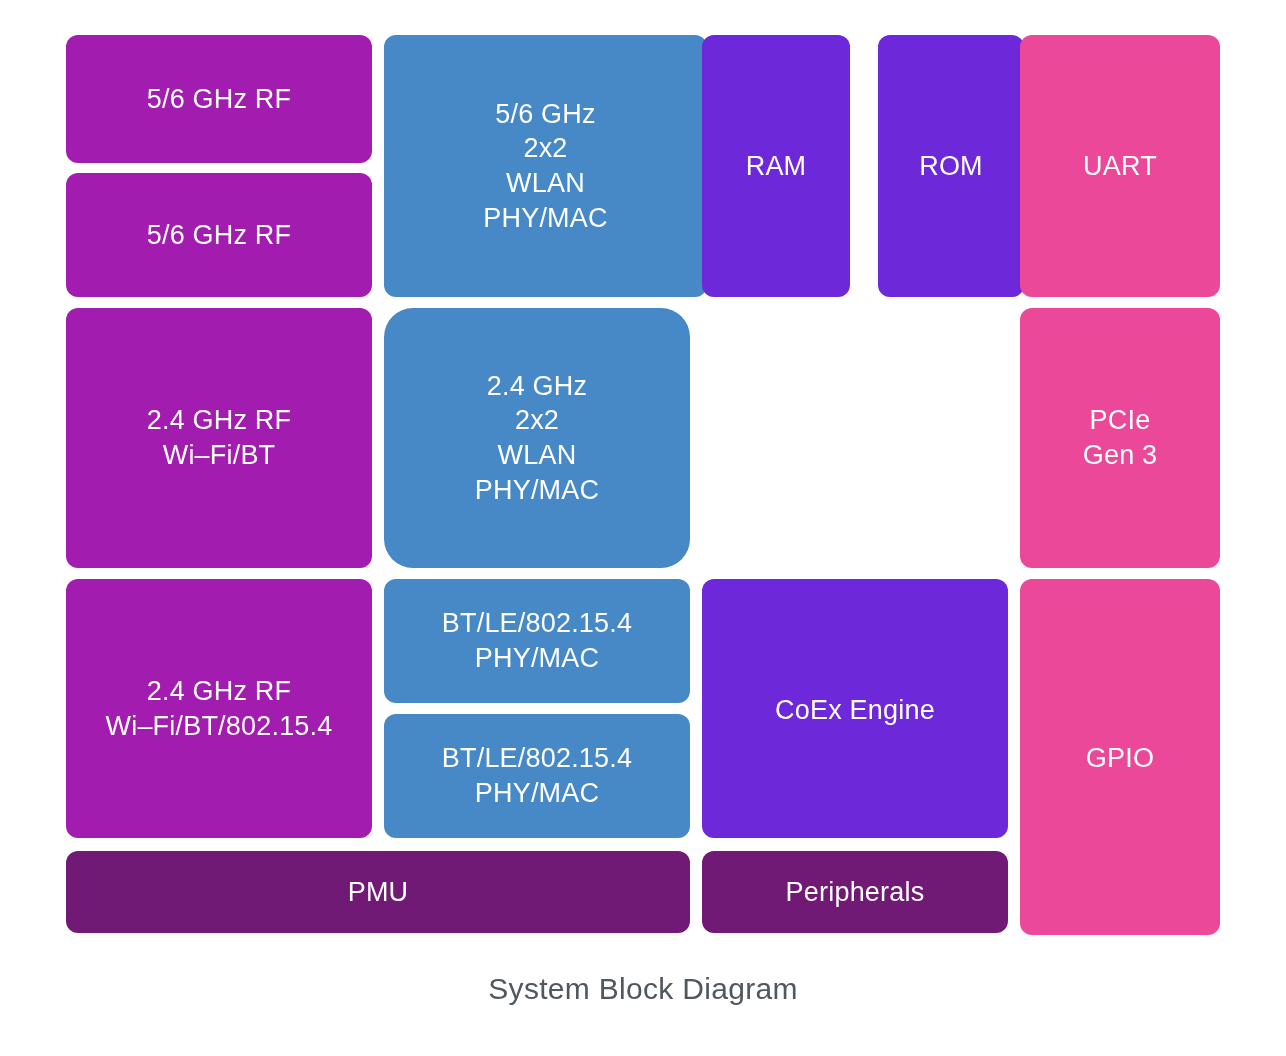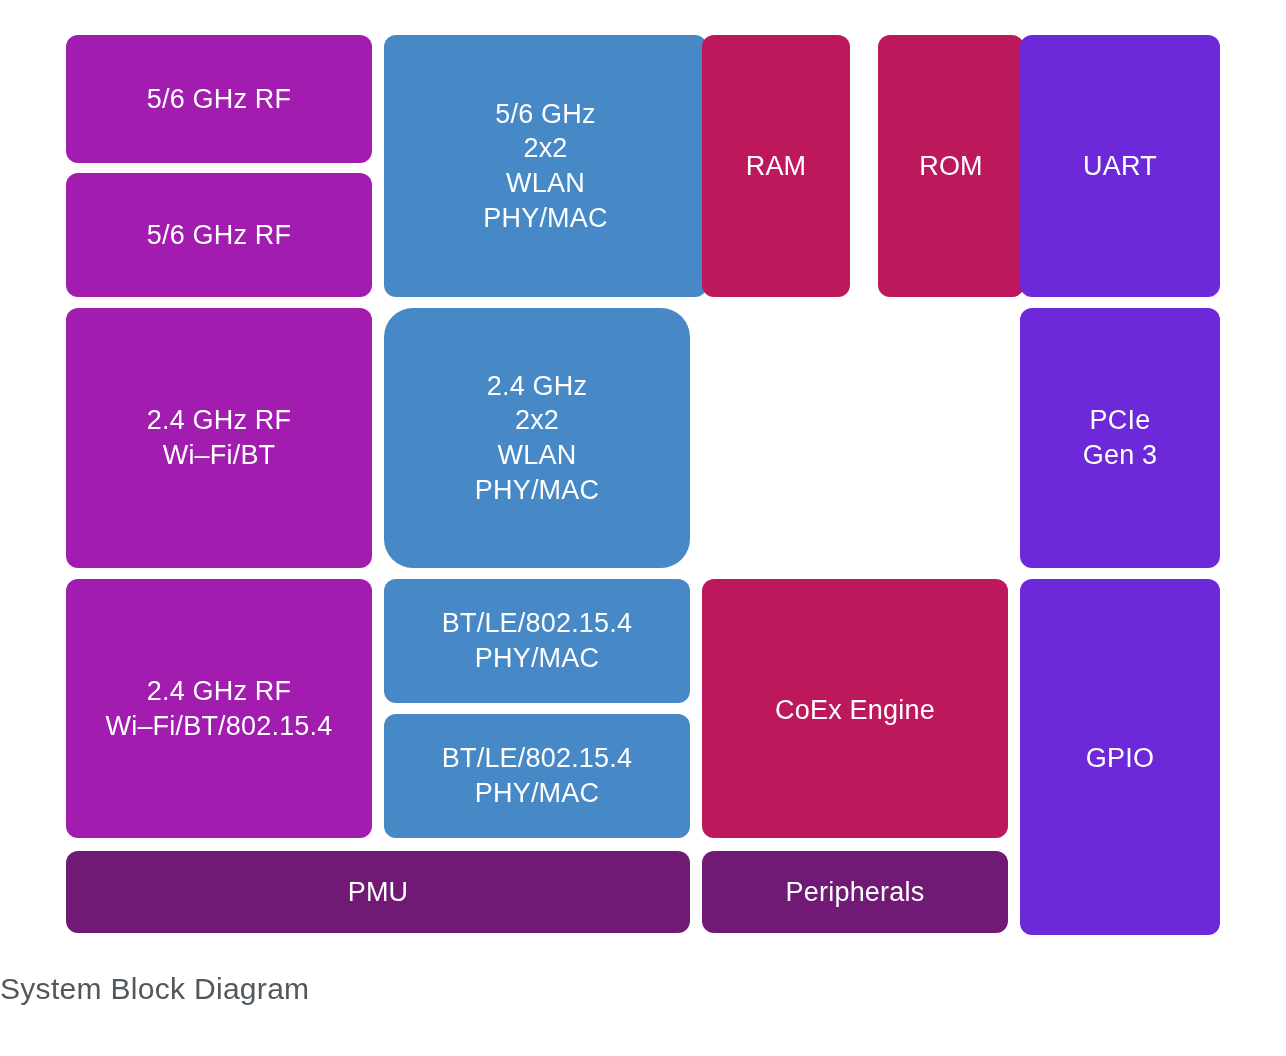--- a/index.html
+++ b/index.html
@@ -31,35 +31,36 @@
     box-sizing: border-box;
     padding: 6px 8px;
     white-space: pre-line;
     font-weight: 400;
   }
   
   .c-rf      { background: #a21caf; }
   
   .c-phy     { background: #4788c7; }
   
-  .c-core    { background: #be185d; }
+  .c-core    { background: #6d28d9; }
   
-  .c-io      { background: #6d28d9; }
+  .c-io      { background: #ec4899; }
   
   .c-bar     { background: #701a75; }
 
   .block.align-upper {
     align-items: flex-start;
   }
 
   #caption {
     position: absolute;
     left: 0;
     top: 972px;
     width: 1286px;
+    text-align: center;
     color: #50585e;
     font-size: 30px;
     letter-spacing: 0.3px;
   }
 </style>
 </head>
 <body>
 
 <div id="diagram-root">
 

